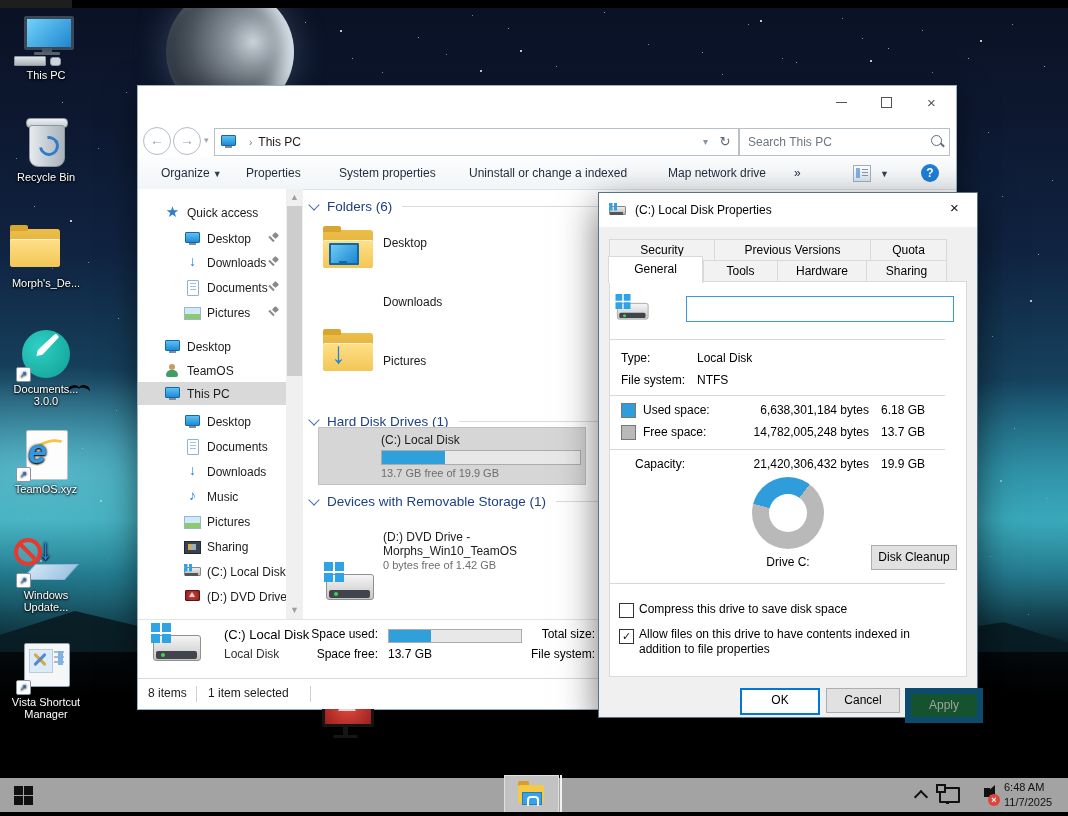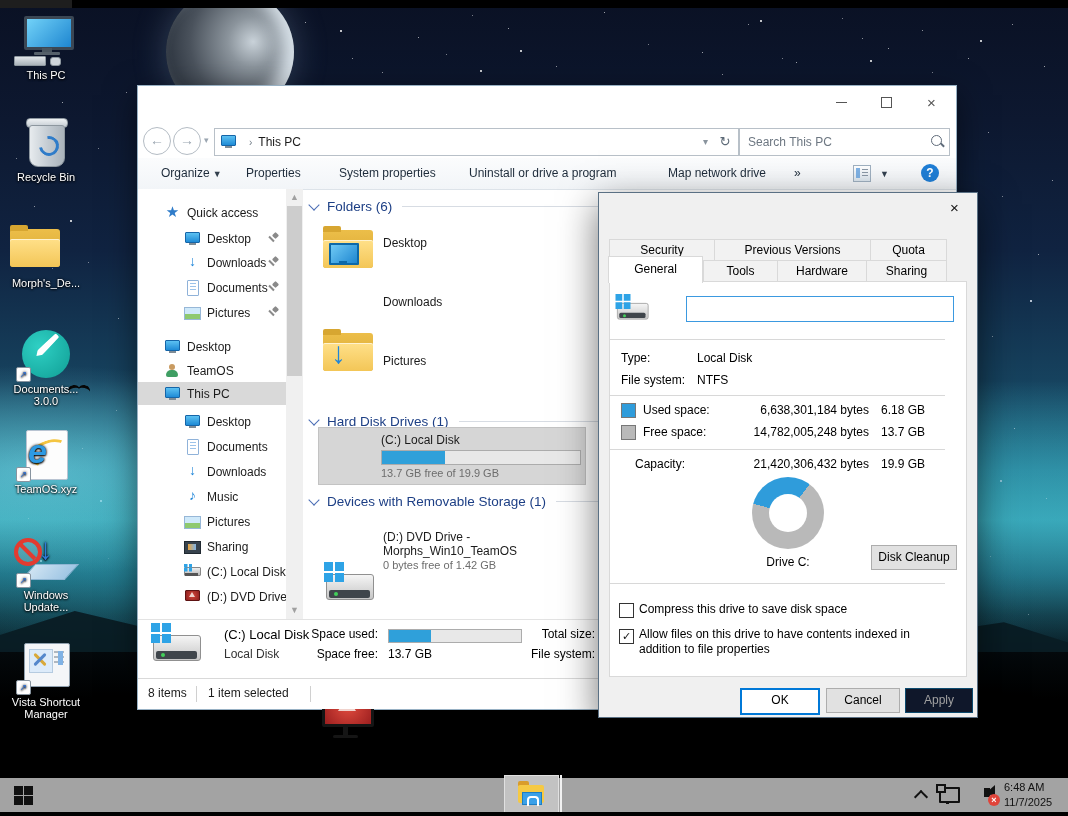--- a/index.html
+++ b/index.html
@@ -169,21 +169,21 @@
   .tab.active{background:#fff;border-bottom:none;z-index:3;}
   .tabpage{position:absolute;left:10px;top:88px;width:356px;height:394px;background:#fff;border:1px solid #d9d9d9;}
   .hr{position:absolute;left:10px;width:336px;height:1px;background:#d8d8d8;}
   .sw{position:absolute;width:13px;height:13px;border:1px solid #777;}
   .rgt{text-align:right;}
   .donut{position:absolute;left:143px;top:183px;width:72px;height:72px;border-radius:50%;
     background:conic-gradient(from 285deg,#2f9cdb 0deg 112deg,#b9b9b9 112deg 360deg);}
   .donut:after{content:"";position:absolute;left:17px;top:17px;width:38px;height:38px;border-radius:50%;background:#fff;}
   .btn{position:absolute;height:23px;background:#e1e1e1;border:1px solid #adadad;text-align:center;line-height:22px;font-size:12px;color:#000;}
   .btn.def{background:#fff;border:2px solid #0078d7;line-height:20px;}
-  .btn.dis{background:#0f172a;border:1px solid #0c4a6e;color:#a0a0a0;}
+  .btn.dis{background:#14532d;border:6px solid #0c4a6e;color:#a0a0a0;}
   .cb{position:absolute;width:13px;height:13px;background:#fff;border:1px solid #333;font-size:11px;line-height:12px;text-align:center;color:#111;}
   .dtxt{position:absolute;color:#000;}
   .dlg-input{position:absolute;left:87px;top:103px;width:258px;height:24px;border:1px solid #3b99e0;background:#fff;font:12px "Liberation Sans",sans-serif;padding:0 4px;outline:none;}
   
   .tbar-black-top{position:absolute;left:0;top:770px;width:1068px;height:8px;background:#000;z-index:30;}
   .tbar{position:absolute;left:0;top:778px;width:1068px;height:34px;background:#a3a3a3;z-index:30;}
   .tbar-black-bot{position:absolute;left:0;top:812px;width:1068px;height:4px;background:#000;z-index:30;}
   .startlogo{position:absolute;left:14px;top:8px;width:19px;height:19px;
     background:linear-gradient(#111,#111) 0 0/9px 9px no-repeat,linear-gradient(#111,#111) 10px 0/9px 9px no-repeat,linear-gradient(#111,#111) 0 10px/9px 9px no-repeat,linear-gradient(#111,#111) 10px 10px/9px 9px no-repeat;}
   .task-exp{position:absolute;left:504px;top:-3px;width:53px;height:38px;background:#c2c2c2;border:1px solid #e0e0e0;}
@@ -313,21 +313,21 @@
       <div class="search">
         <input placeholder="Search This PC" style="">
         <span class="mag"></span>
       </div>
     </div>
 
     <div class="toolbar">
       <span class="tb" style="left:23px"><span>Organize</span><span class="dd">▼</span></span>
       <span class="tb" style="left:108px">Properties</span>
       <span class="tb" style="left:201px">System properties</span>
-      <span class="tb" style="left:331px">Uninstall or drive a program</span>
+      <span class="tb" style="left:331px">Uninstall or change a indexed</span>
       <span class="tb" style="left:530px">Map network drive</span>
       <span class="tb" style="left:656px">»</span>
       <span class="views-ic" style="left:715px"></span>
       <span class="tb dd" style="left:739px;top:11px">▼</span>
       <span class="help" style="left:783px">?</span>
     </div>
 
     <div class="navpane">
       <div class="nav-item l0" style="top:12px">
           <span class="icwrap">
@@ -495,20 +495,26 @@
 
     <div class="status">
       <span class="abs" style="left:10px;top:7px">8 items</span>
       <span class="vsep" style="left:58px"></span>
       <span class="abs" style="left:70px;top:7px">1 item selected</span>
       <span class="vsep" style="left:172px"></span>
     </div>
   </div>
 
   <div class="dlg">
+    <div class="dlg-title">
+      <span class="dlg-ic ic-drive">
+          <span class="mini-flag"></span>
+        </span>
+      <span class="txt">(C:) Local Disk Properties</span>
+    </div>
     <div class="dlg-close">×</div>
 
     <div class="tab" style="left:10px;top:46px;width:104px;height:20px;line-height:20px">Security</div>
     <div class="tab" style="left:115px;top:46px;width:155px;height:20px;line-height:20px">Previous Versions</div>
     <div class="tab" style="left:271px;top:46px;width:75px;height:20px;line-height:20px">Quota</div>
     <div class="tab active" style="left:9px;top:63px;width:93px;height:26px;line-height:24px">General</div>
     <div class="tab" style="left:104px;top:67px;width:73px;height:21px;line-height:21px">Tools</div>
     <div class="tab" style="left:178px;top:67px;width:88px;height:21px;line-height:21px">Hardware</div>
     <div class="tab" style="left:267px;top:67px;width:79px;height:21px;line-height:21px">Sharing</div>
 

